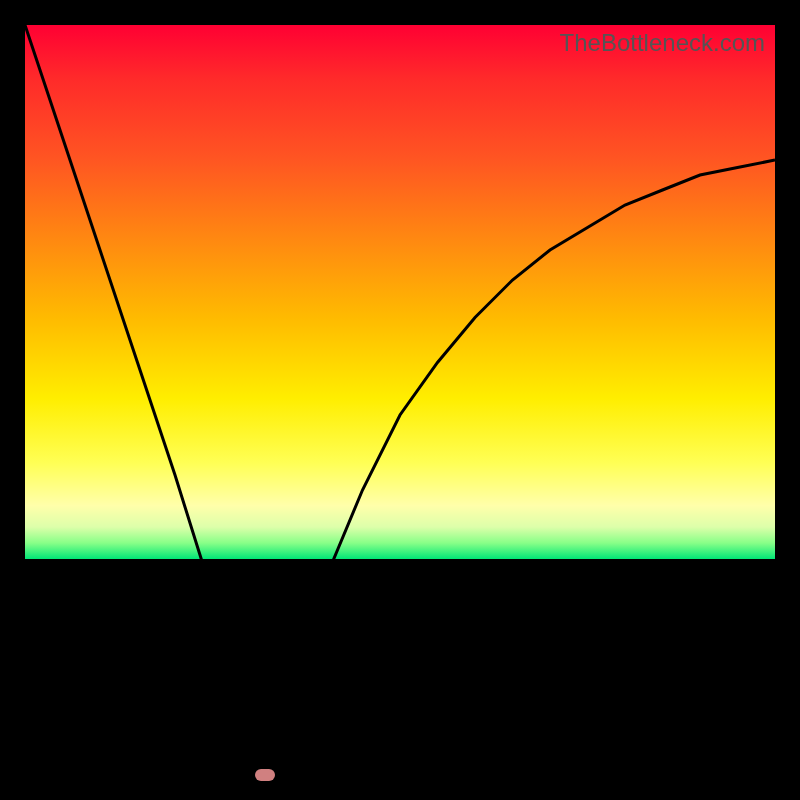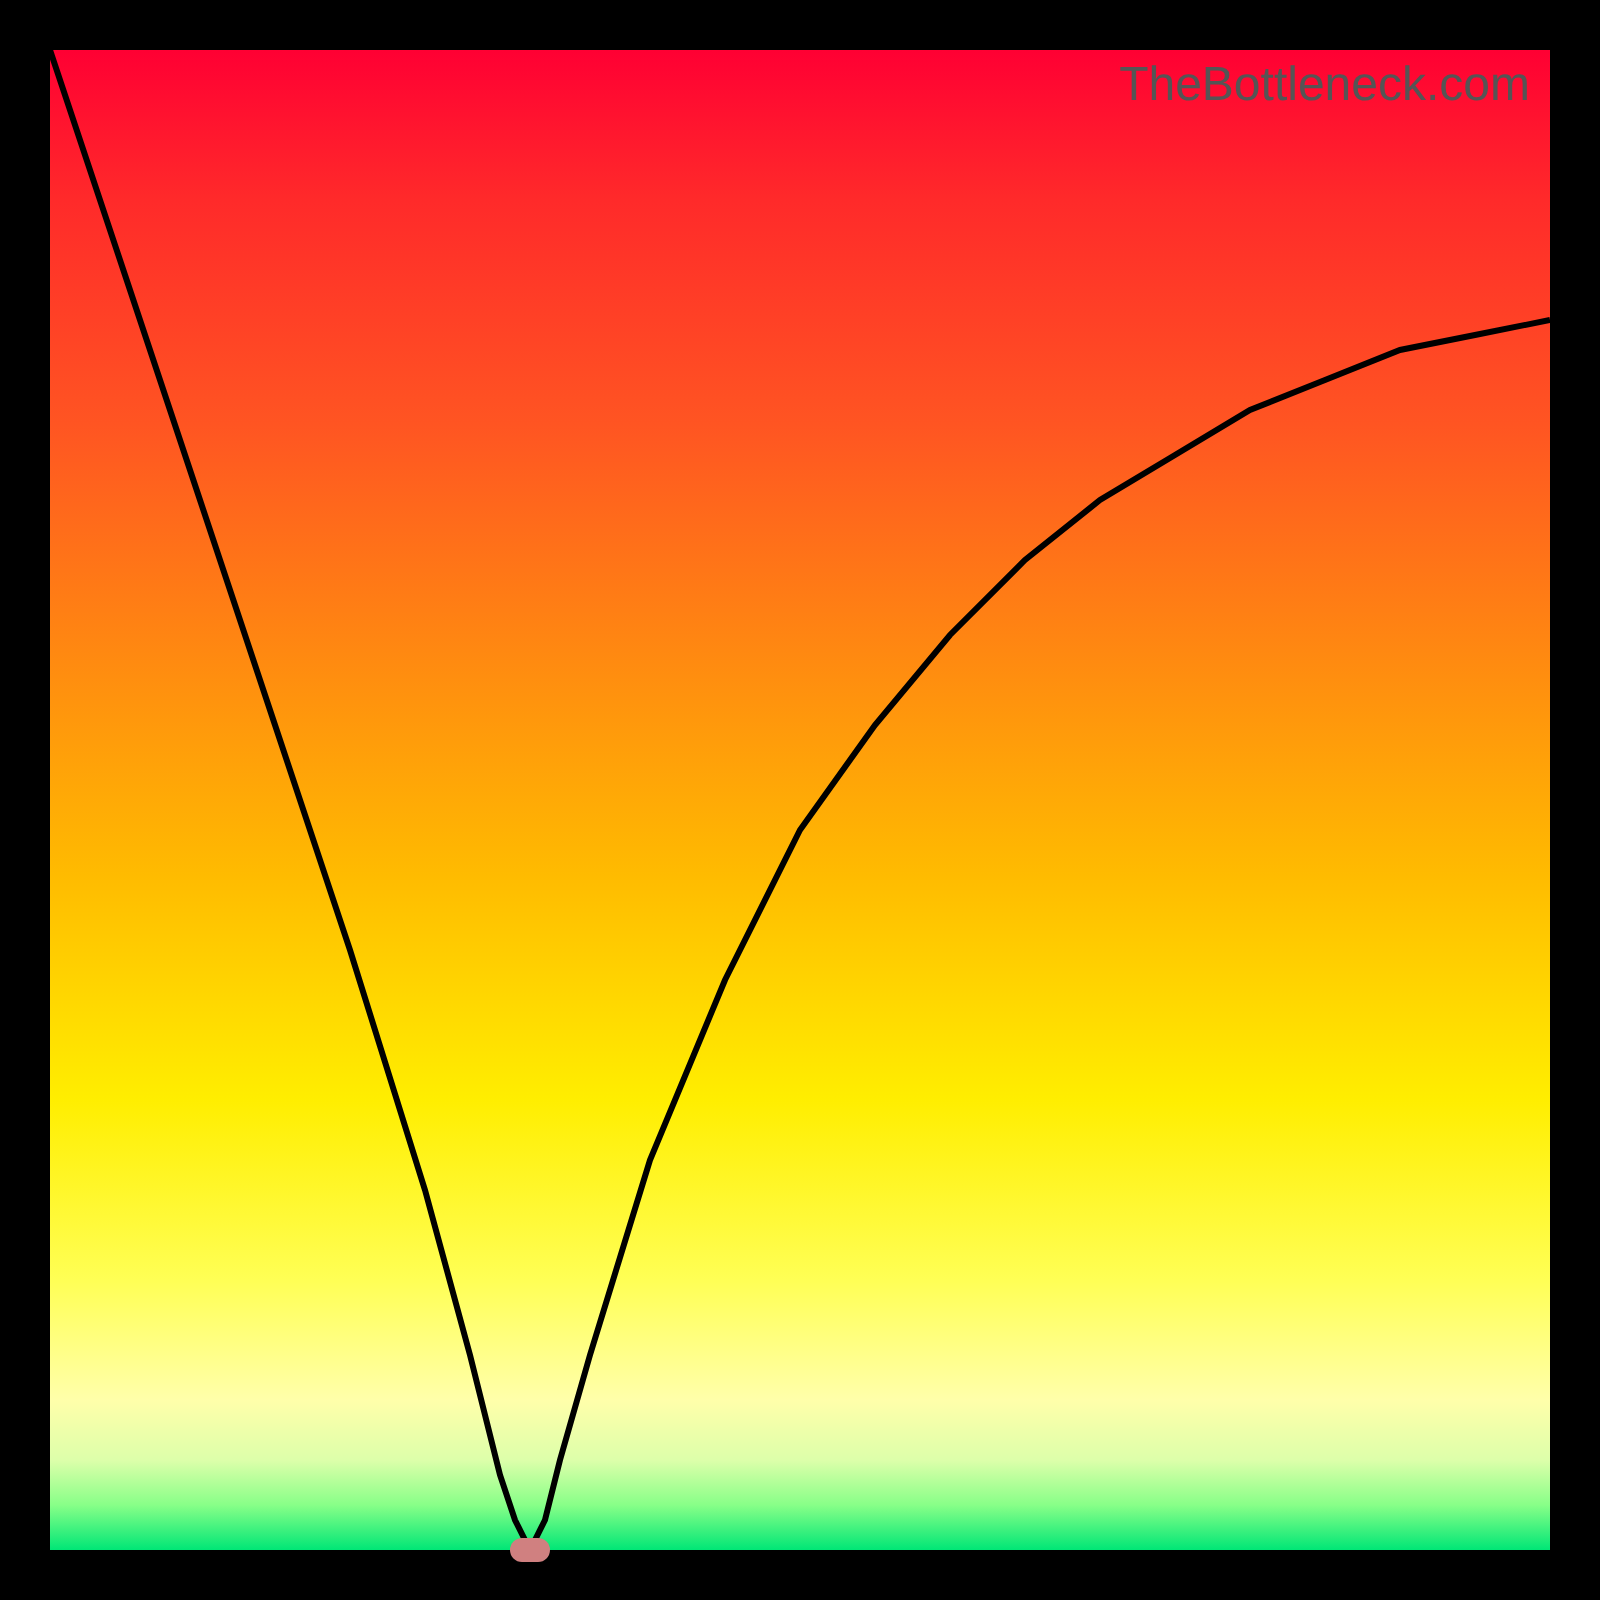--- a/index.html
+++ b/index.html
@@ -8,21 +8,21 @@
     width: 800px;
     height: 800px;
     background: #000;
     position: relative;
   }
   .plot {
     position: absolute;
     left: 25px;
     top: 25px;
     width: 750px;
-    height: 750px;
+    height: 534px;
     background: linear-gradient(to bottom,
       #ff0033 0%,
       #ff2a2a 10%,
       #ff5522 25%,
       #ff8811 40%,
       #ffbb00 55%,
       #ffee00 70%,
       #ffff55 82%,
       #ffffaa 90%,
       #ddffaa 94%,

